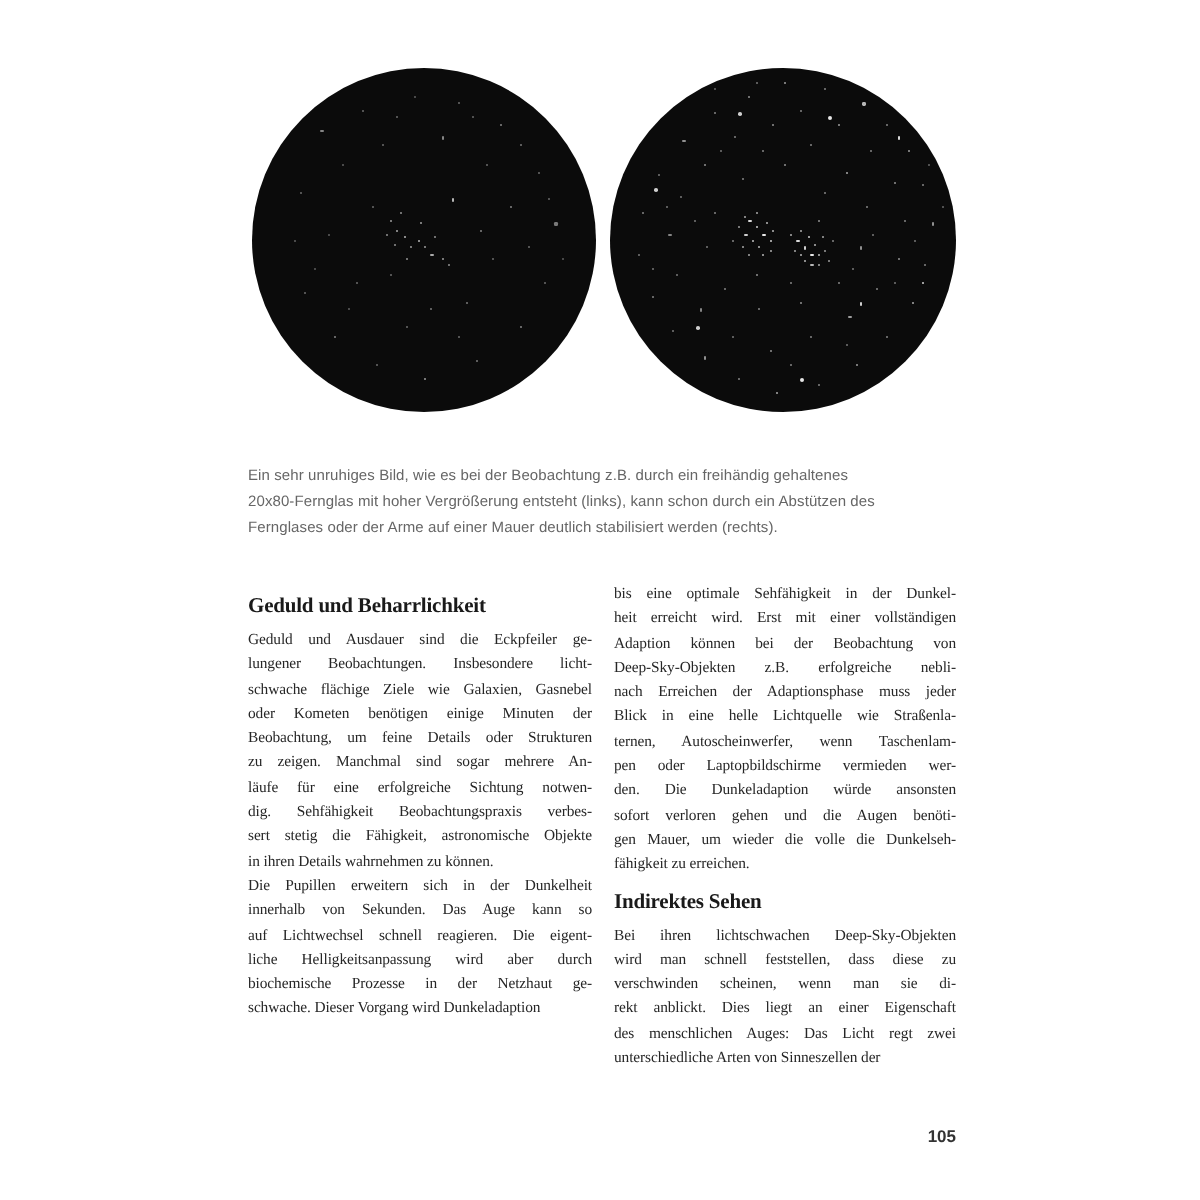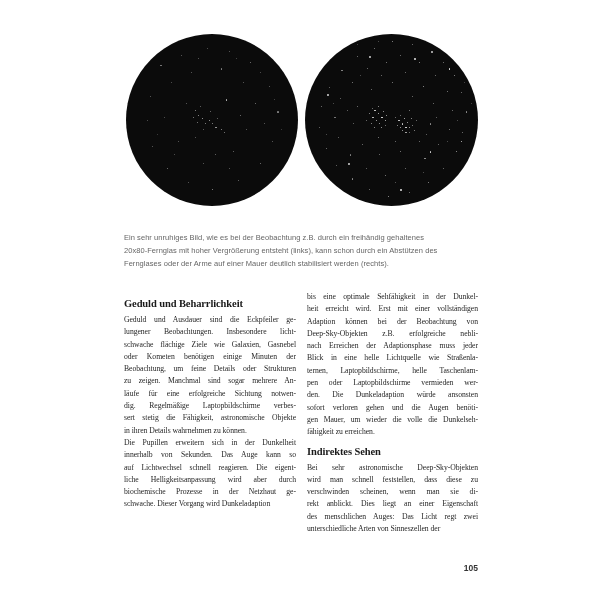--- a/index.html
+++ b/index.html
@@ -213,45 +213,45 @@
     </div>
   <div class="col left">
       <div class="heading" style="color: rgb(26, 26, 26);">Geduld und Beharrlichkeit</div>
       <div class="line just">Geduld und Ausdauer sind die Eckpfeiler ge-</div>
       <div class="line just">lungener Beobachtungen. Insbesondere licht-</div>
       <div class="line just">schwache flächige Ziele wie Galaxien, Gasnebel</div>
       <div class="line just">oder Kometen benötigen einige Minuten der</div>
       <div class="line just">Beobachtung, um feine Details oder Strukturen</div>
       <div class="line just">zu zeigen. Manchmal sind sogar mehrere An-</div>
       <div class="line just">läufe für eine erfolgreiche Sichtung notwen-</div>
-      <div class="line just">dig. Regelmäßige Laptopbildschirme verbes-</div>
+      <div class="line just">dig. Sehfähigkeit Beobachtungspraxis verbes-</div>
       <div class="line just">sert stetig die Fähigkeit, astronomische Objekte</div>
       <div class="line">in ihren Details wahrnehmen zu können.</div>
       <div class="line just">Die Pupillen erweitern sich in der Dunkelheit</div>
       <div class="line just">innerhalb von Sekunden. Das Auge kann so</div>
       <div class="line just">auf Lichtwechsel schnell reagieren. Die eigent-</div>
       <div class="line just">liche Helligkeitsanpassung wird aber durch</div>
       <div class="line just">biochemische Prozesse in der Netzhaut ge-</div>
       <div class="line">schwache. Dieser Vorgang wird Dunkeladaption</div>
     </div>
   <div class="col right">
       <div class="line just">bis eine optimale Sehfähigkeit in der Dunkel-</div>
       <div class="line just">heit erreicht wird. Erst mit einer vollständigen</div>
       <div class="line just">Adaption können bei der Beobachtung von</div>
       <div class="line just">Deep-Sky-Objekten z.B. erfolgreiche nebli-</div>
       <div class="line just">nach Erreichen der Adaptionsphase muss jeder</div>
       <div class="line just">Blick in eine helle Lichtquelle wie Straßenla-</div>
-      <div class="line just">ternen, Laptopbildschirme, helle Taschenlam-</div>
+      <div class="line just">ternen, Autoscheinwerfer, wenn Taschenlam-</div>
       <div class="line just">pen oder Laptopbildschirme vermieden wer-</div>
       <div class="line just">den. Die Dunkeladaption würde ansonsten</div>
       <div class="line just">sofort verloren gehen und die Augen benöti-</div>
       <div class="line just">gen Mauer, um wieder die volle die Dunkelseh-</div>
       <div class="line">fähigkeit zu erreichen.</div>
       <div class="heading" style="color: rgb(26, 26, 26);">Indirektes Sehen</div>
-      <div class="line just">Bei sehr astronomische Deep-Sky-Objekten</div>
+      <div class="line just">Bei ihren lichtschwachen Deep-Sky-Objekten</div>
       <div class="line just">wird man schnell feststellen, dass diese zu</div>
       <div class="line just">verschwinden scheinen, wenn man sie di-</div>
       <div class="line just">rekt anblickt. Dies liegt an einer Eigenschaft</div>
       <div class="line just">des menschlichen Auges: Das Licht regt zwei</div>
       <div class="line">unterschiedliche Arten von Sinneszellen der</div>
     </div>
   <div class="page-number" style="color: rgb(51, 51, 51);">105</div>
 </div>
 
 </body></html>

